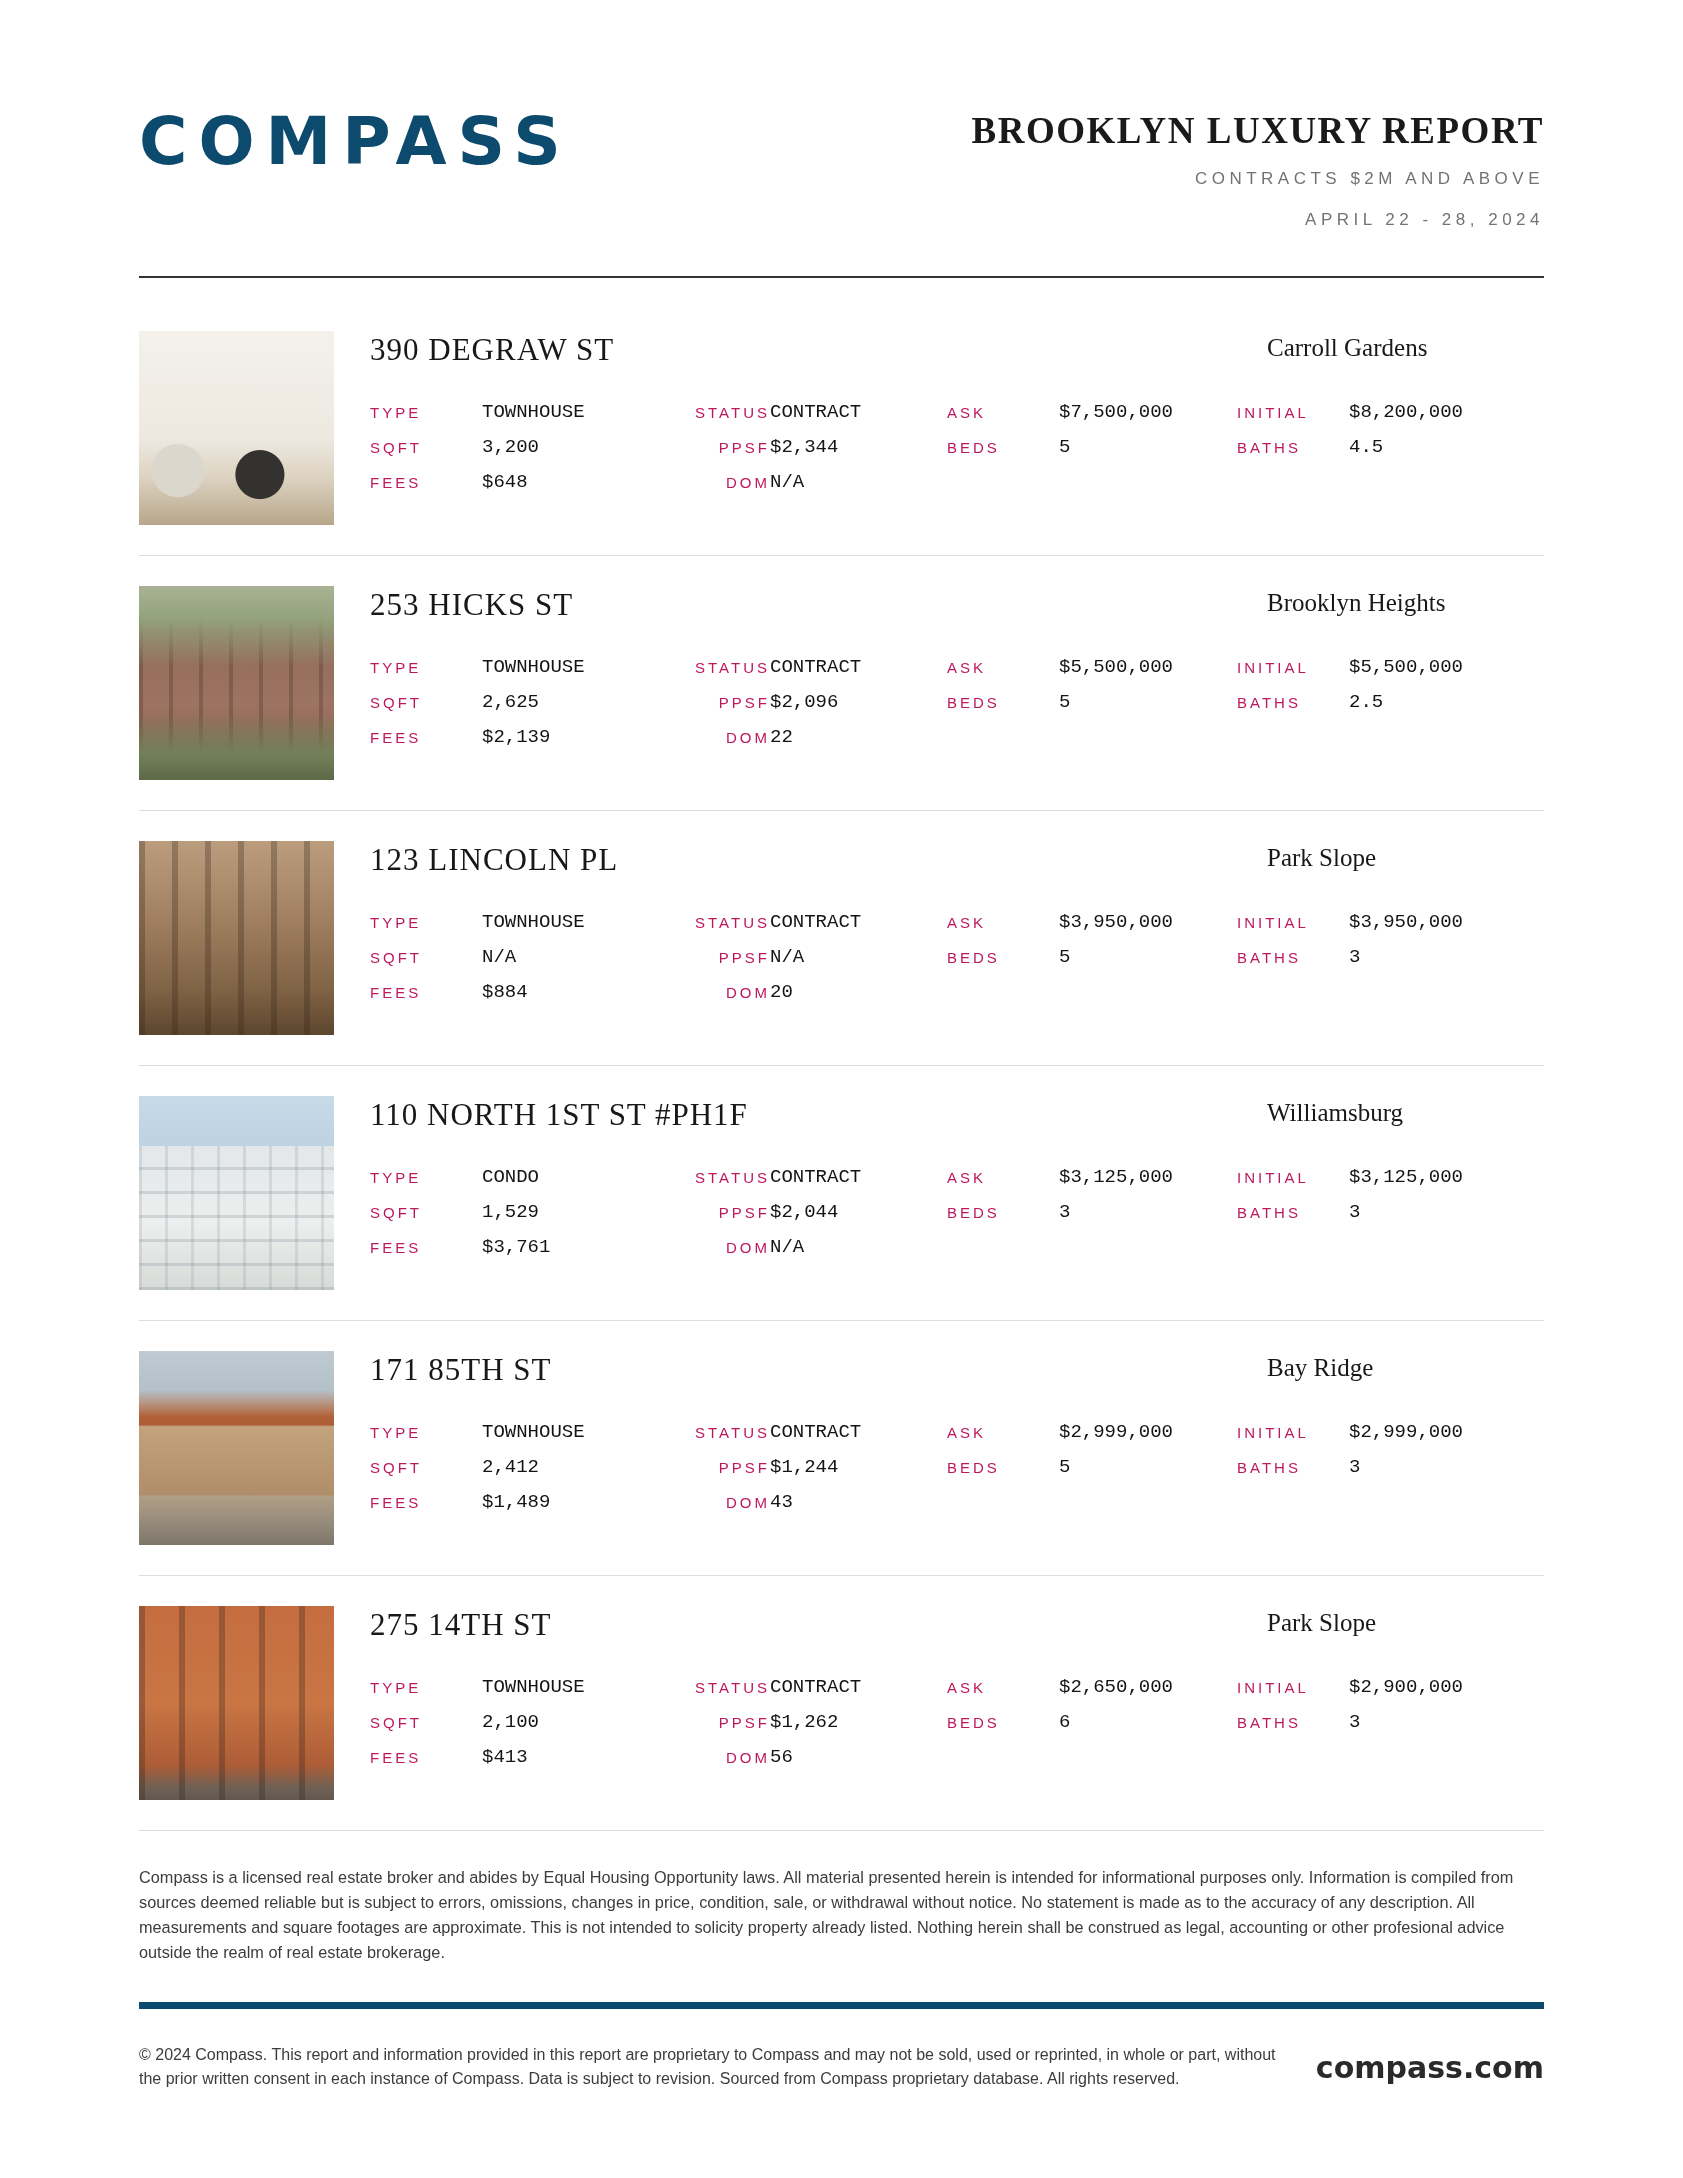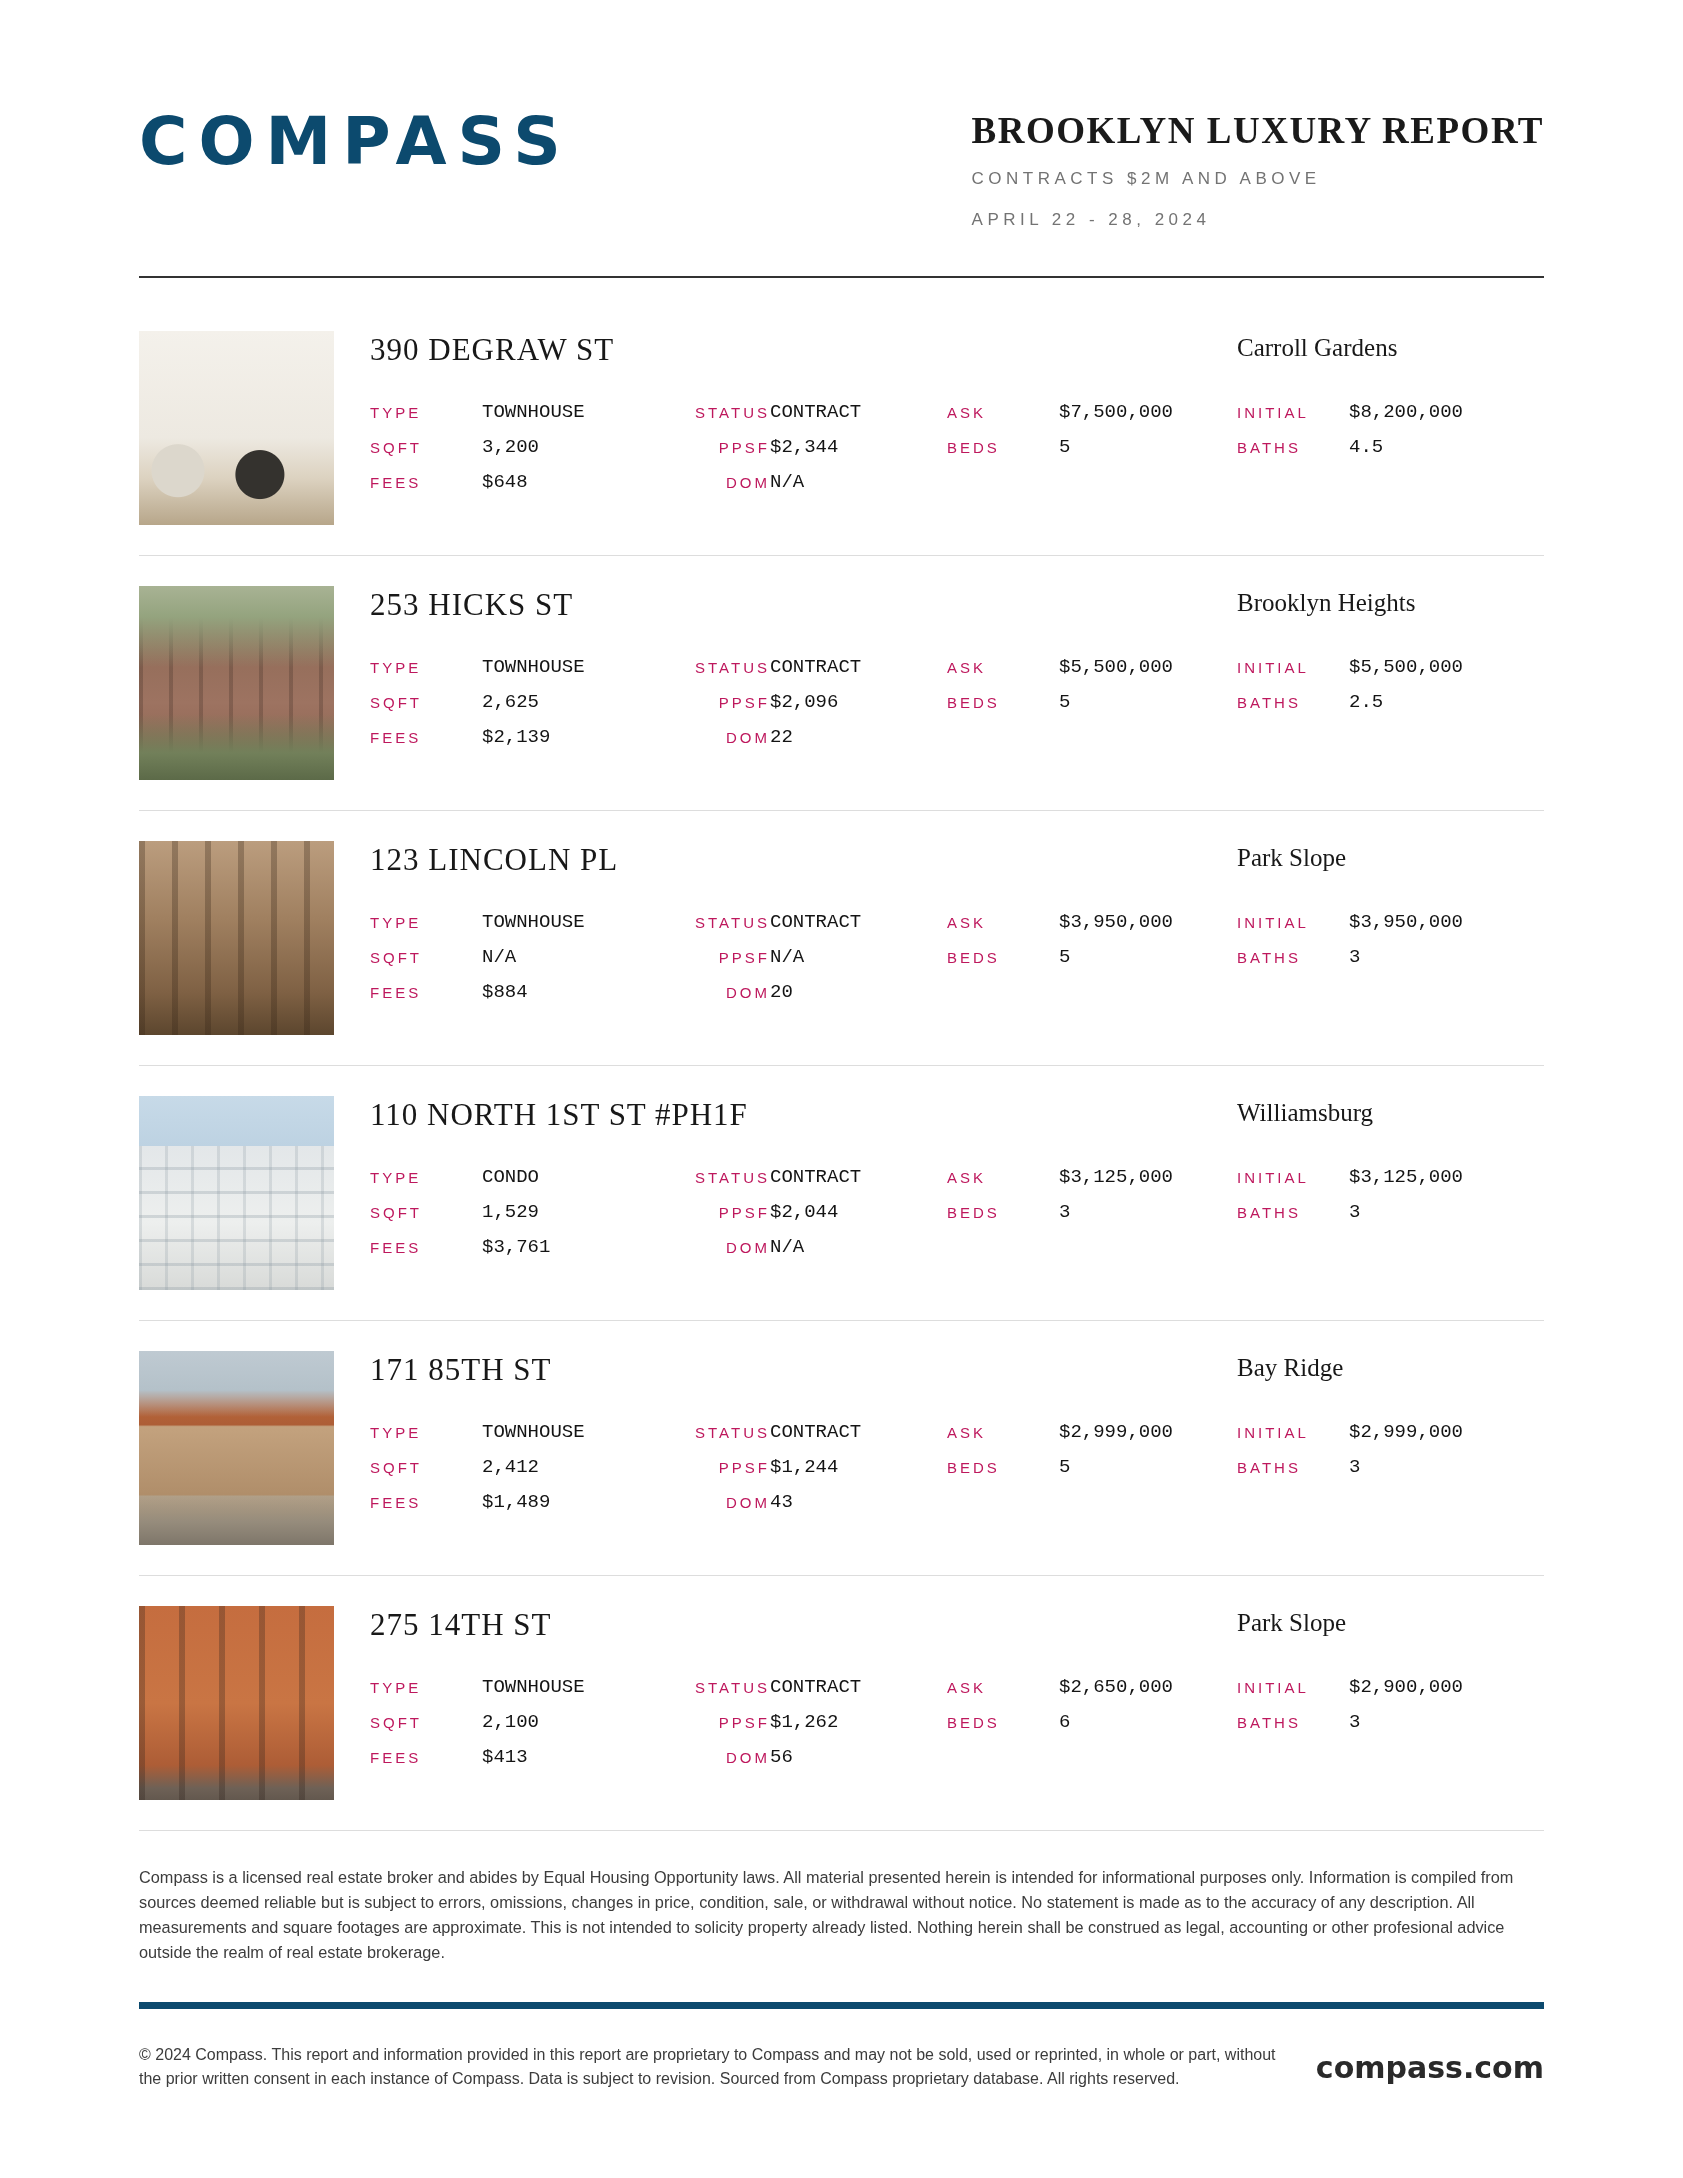--- a/index.html
+++ b/index.html
@@ -22,21 +22,21 @@
     padding-top: 109px;
   }
   .logo {
     font-family: "DejaVu Sans", sans-serif;
     font-size: 66px;
     font-weight: 700;
     letter-spacing: 11px;
     color: #0c4a6e;
     line-height: 1;
   }
-  .header-right { padding-top: 2px; }
+  .header-right { text-align: right; padding-top: 2px; }
   .title {
     margin: 0;
     font-family: "Liberation Serif", serif;
     font-size: 37px;
     font-weight: 700;
     letter-spacing: 1.5px;
     color: #1a1a1a;
     line-height: 1.1;
   }
   .subtitle, .daterange {
@@ -75,21 +75,21 @@
     display: inline-block;
     font-family: "Liberation Serif", serif;
     font-size: 31px;
     font-weight: 400;
     letter-spacing: 1px;
     color: #181818;
     line-height: 1.2;
   }
   .neighborhood {
     position: absolute;
-    left: 867px;
+    left: 897px;
     top: 3px;
     font-family: "Liberation Serif", serif;
     font-size: 25px;
     color: #181818;
     white-space: nowrap;
   }
 
   .grid { display: flex; }
   .col { display: flex; flex-direction: column; }
   .col-1 { width: 288px; }

